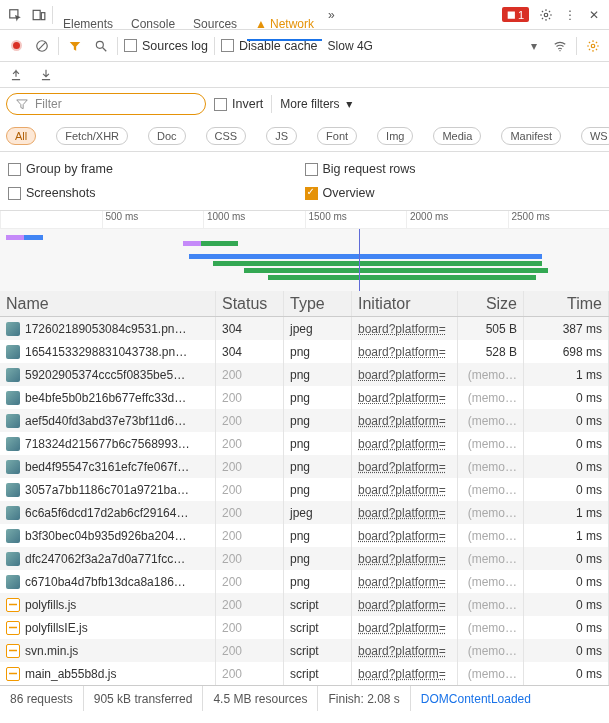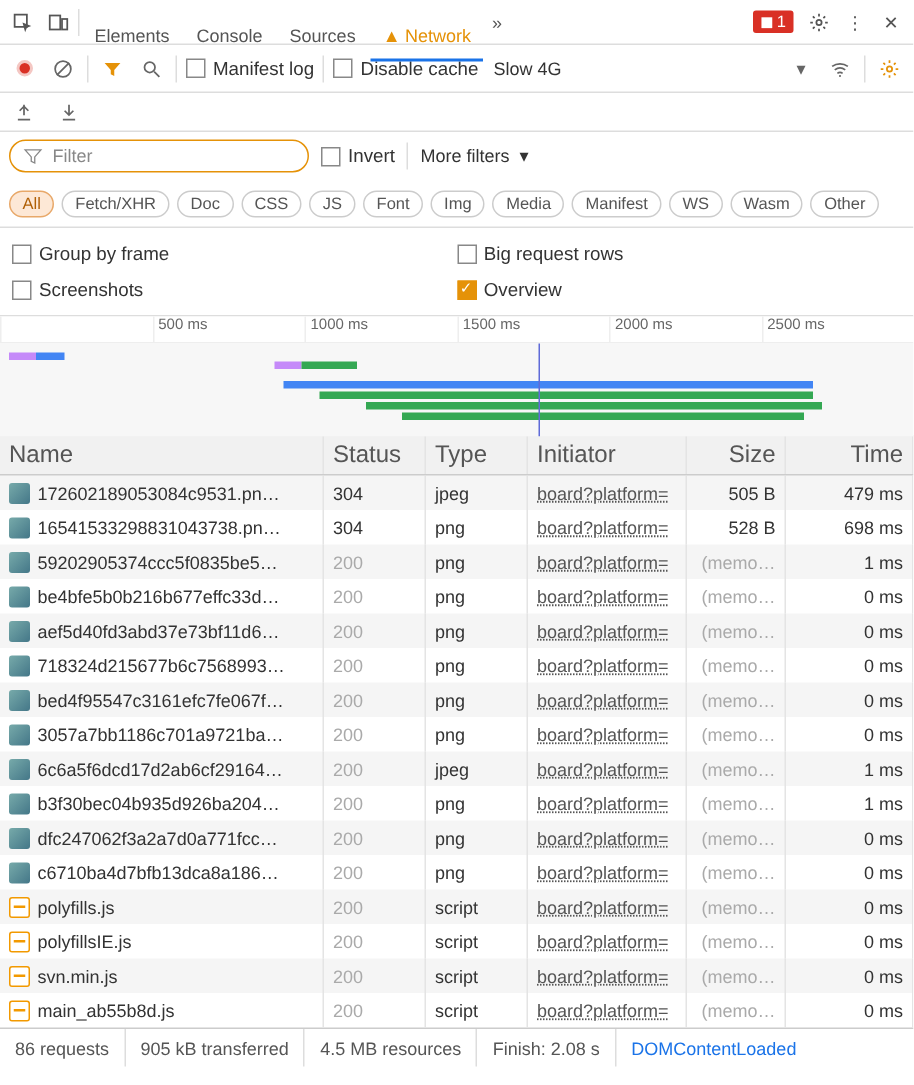--- a/index.html
+++ b/index.html
@@ -16,21 +16,21 @@
 .t-ic { width:20px; height:20px; display:flex; align-items:center; justify-content:center; color:#666; }
 .rec { width:11px; height:11px; border-radius:50%; background:#d93025; border:2px solid #f4c7c3; }
 .filter-ic { color:#e59208; }
 .vsep { width:1px; height:18px; background:#ddd; }
 .cbx { width:13px; height:13px; border:1px solid #888; display:inline-block; vertical-align:middle; margin-right:5px; background:#fff; }
 .cbx.checked { background:#e59208; border-color:#e59208; position:relative; }
 .cbx.checked::after { content:"✓"; color:#fff; font-size:10px; position:absolute; top:-2px; left:1px; }
 .row2 { display:flex; align-items:center; height:26px; padding:0 6px; gap:10px; border-bottom:1px solid #ddd; }
 .filt-row { display:flex; align-items:center; height:32px; padding:4px 6px; gap:8px; }
 .filt-in { border:1px solid #e59208; border-radius:12px; height:22px; width:200px; display:flex; align-items:center; padding:0 8px; color:#888; gap:6px; }
-.pill-row { display:flex; align-items:center; height:32px; padding:4px 6px; gap:5px; border-bottom:1px solid #ddd; }
+.pill-row { display:flex; align-items:center; height:32px; padding:4px 6px; gap:20px; border-bottom:1px solid #ddd; }
 .pill { border:1px solid #ccc; border-radius:10px; padding:2px 8px; font-size:11px; color:#555; background:#fff; }
 .pill.active { background:#fde8d6; border-color:#e8a869; color:#b05f05; }
 .opts { display:flex; padding:4px 8px; border-bottom:1px solid #ddd; }
 .opt-col { flex:1; display:flex; flex-direction:column; gap:10px; padding:6px 0; }
 .opt-item { display:flex; align-items:center; font-size:12.5px; color:#333; }
 .timeline { height:80px; border-bottom:1px solid #ddd; position:relative; background:#fff; }
 .tl-ticks { display:flex; height:18px; font-size:10px; color:#666; border-bottom:1px solid #eee; }
 .tl-tick { flex:1; border-left:1px solid #eee; padding-left:3px; }
 .tl-body { height:62px; position:relative; background:#f7f7f7; }
 .bar { position:absolute; height:5px; border-radius:0; }
@@ -118,21 +118,21 @@
     </div>
   <div class="t-ic">
       <svg viewBox="0 0 24 24">
         <circle cx="10" cy="10" r="6" fill="none" stroke="#666" stroke-width="2"></circle>
         <line x1="15" y1="15" x2="21" y2="21" stroke="#666" stroke-width="2"></line>
       </svg>
     </div>
   <div class="vsep"></div>
   <label class="opt-item">
       <span class="cbx"></span>
-      <span>Manifest log</span>
+      <span>Sources log</span>
     </label>
   <div class="vsep"></div>
   <label class="opt-item">
       <span class="cbx"></span>
       <span>Disable cache</span>
     </label>
   <span style="margin-left:4px">Slow 4G</span>
   <div style="flex:1"></div>
   <div class="t-ic">▾</div>
   <div class="t-ic">
@@ -252,21 +252,21 @@
       <div class="c-name">
         <span class="fico fi-img"></span>
         <span>172602189053084c9531.pn…</span>
       </div>
       <div class="c-status ">304</div>
       <div class="c-type">jpeg</div>
       <div class="c-init">
         <span class="init">board?platform=</span>
       </div>
       <div class="c-size ">505 B</div>
-      <div class="c-time">479 ms</div>
+      <div class="c-time">387 ms</div>
     </div>
     <div class="trow">
       <div class="c-name">
         <span class="fico fi-img"></span>
         <span>16541533298831043738.pn…</span>
       </div>
       <div class="c-status ">304</div>
       <div class="c-type">png</div>
       <div class="c-init">
         <span class="init">board?platform=</span>

